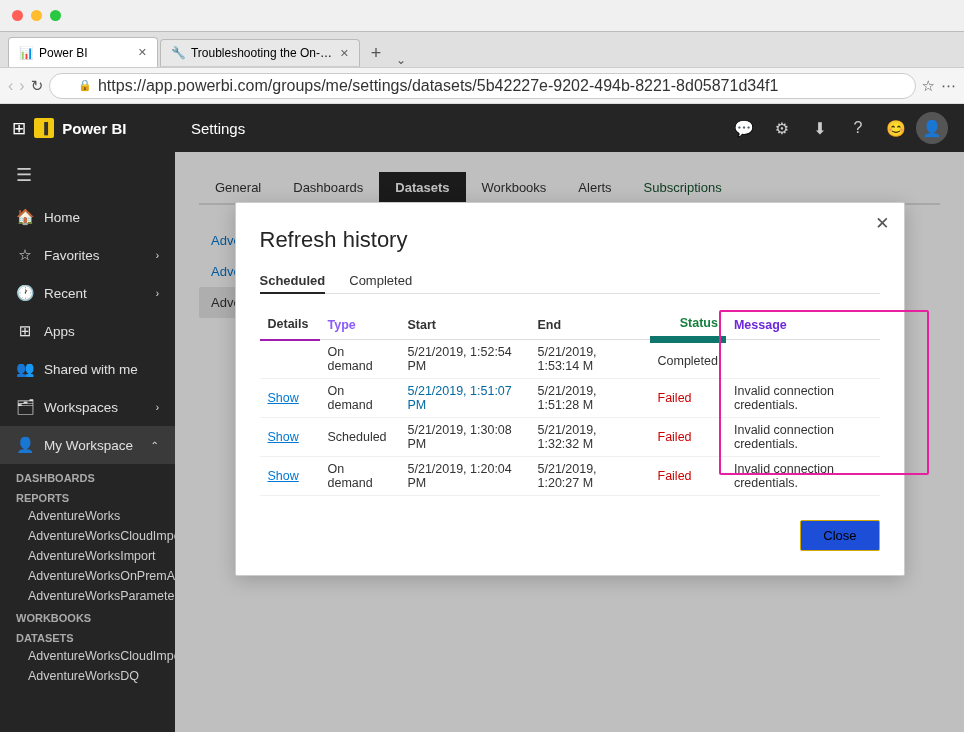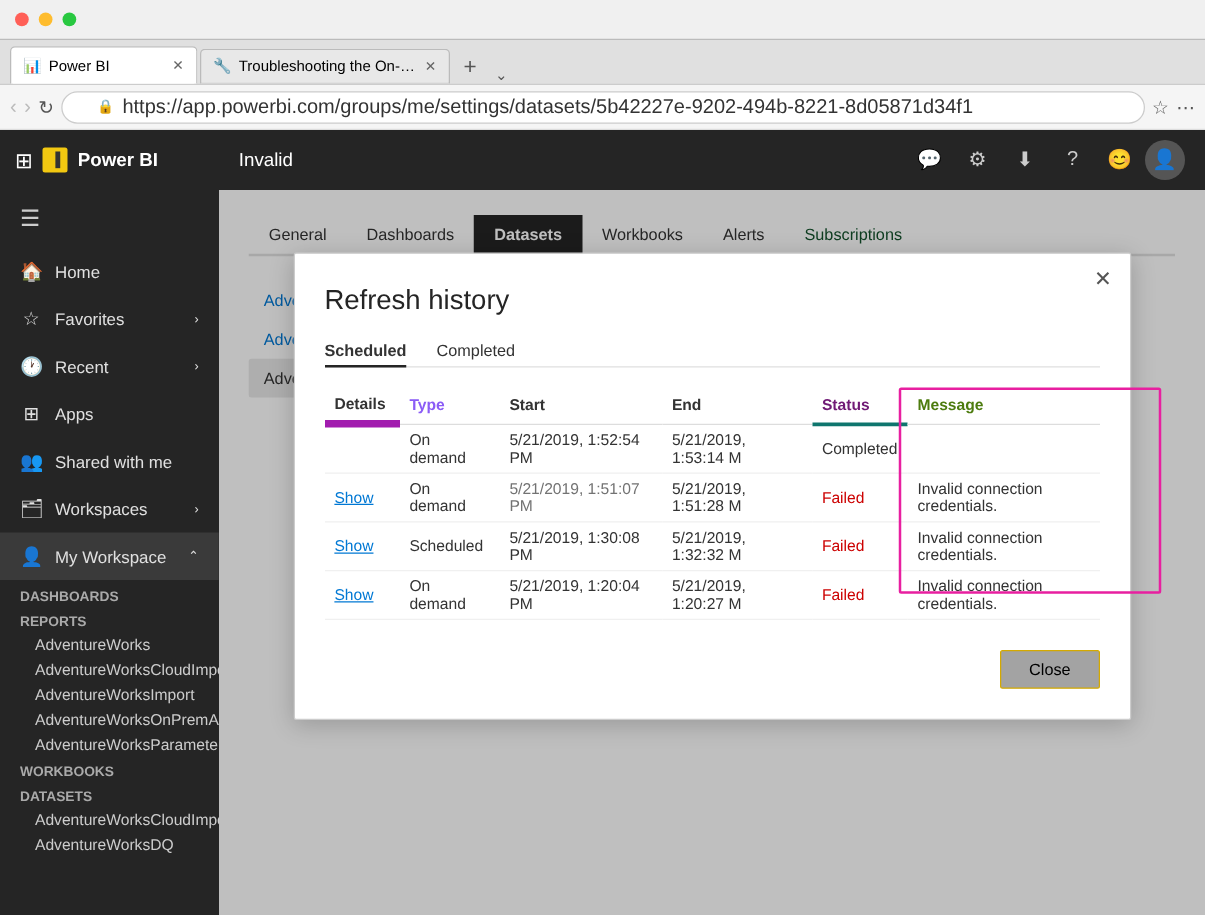--- a/index.html
+++ b/index.html
@@ -49,21 +49,21 @@
 
   <div style="background:#252525; height:48px; display:flex; align-items:center; flex-shrink:0;">
 
     <div style="width:175px; display:flex; align-items:center; padding:0 12px; gap:8px; height:100%; flex-shrink:0;">
       <span style="font-size:17px;color:#fff;cursor:pointer;">⊞</span>
       <span style="display:inline-block;width:20px;height:20px;background:#f2c811;border-radius:2px;text-align:center;line-height:20px;font-size:11px;font-weight:bold;color:#333;">▐</span>
       <span style="color:#fff;font-size:15px;font-weight:600;">Power BI</span>
     </div>
 
     <div style="flex:1; display:flex; align-items:center; padding:0 16px; height:100%;">
-      <span style="color:#fff;font-size:15px;">Invalid</span>
+      <span style="color:#fff;font-size:15px;">Settings</span>
       <div style="margin-left:auto; display:flex; align-items:center; gap:2px;">
         <span style="width:36px;height:36px;display:flex;align-items:center;justify-content:center;color:#ccc;font-size:16px;cursor:pointer;">💬</span>
         <span style="width:36px;height:36px;display:flex;align-items:center;justify-content:center;color:#ccc;font-size:16px;cursor:pointer;">⚙</span>
         <span style="width:36px;height:36px;display:flex;align-items:center;justify-content:center;color:#ccc;font-size:16px;cursor:pointer;">⬇</span>
         <span style="width:36px;height:36px;display:flex;align-items:center;justify-content:center;color:#ccc;font-size:16px;cursor:pointer;">?</span>
         <span style="width:36px;height:36px;display:flex;align-items:center;justify-content:center;color:#ccc;font-size:16px;cursor:pointer;">😊</span>
         <span style="width:32px;height:32px;border-radius:50%;background:#555;display:flex;align-items:center;justify-content:center;font-size:16px;color:#ccc;cursor:pointer;">👤</span>
       </div>
     </div>
   </div>
@@ -220,36 +220,36 @@
             </div>
             <div style="padding:4px 0;font-size:13px;cursor:pointer;color:#333;border-bottom:2px solid transparent;margin-bottom:-1px;">
               <span>Completed</span>
             </div>
           </div>
 
           <div style="position:relative;">
             <table style="width:100%;border-collapse:collapse;font-size:12.5px;">
               <thead>
                 <tr>
-                  <th style="text-align:left;padding:6px 8px;font-weight:600;color:#333;border-bottom:6px solid #a21caf;width:60px;">
+                  <th style="text-align:left;padding:6px 8px;font-weight:600;color:#333;border-bottom:2px solid #a21caf;width:60px;">
                     <span>Details</span>
                   </th>
                   <th style="text-align:left;padding:6px 8px;font-weight:600;color:#8b5cf6;border-bottom:1px solid #ddd;width:80px;">
                     <span>Type</span>
                   </th>
                   <th style="text-align:left;padding:6px 8px;font-weight:600;color:#333;border-bottom:1px solid #ddd;width:130px;">
                     <span>Start</span>
                   </th>
                   <th style="text-align:left;padding:6px 8px;font-weight:600;color:#333;border-bottom:1px solid #ddd;width:120px;">
                     <span>End</span>
                   </th>
-                  <th style="text-align:left;padding:6px 8px;font-weight:600;color:#701a75;border-bottom:3px solid #0f766e;width:70px;">
+                  <th style="text-align:right;padding:6px 8px;font-weight:600;color:#15803d;border-bottom:7px solid #0f766e;width:70px;">
                     <span>Status</span>
                   </th>
-                  <th style="text-align:left;padding:6px 8px;font-weight:600;color:#4d7c0f;border-bottom:1px solid #ddd;">
+                  <th style="text-align:left;padding:6px 8px;font-weight:600;color:#6d28d9;border-bottom:1px solid #ddd;">
                     <span>Message</span>
                   </th>
                 </tr>
               </thead>
               <tbody>
 
                 <tr>
                   <td style="padding:5px 8px;color:#333;border-bottom:1px solid #f0f0f0;"></td>
                   <td style="padding:5px 8px;color:#333;border-bottom:1px solid #f0f0f0;">On demand</td>
                   <td style="padding:5px 8px;color:#333;border-bottom:1px solid #f0f0f0;">5/21/2019, 1:52:54 PM</td>
@@ -257,21 +257,21 @@
                     <span>5/21/2019, 1:53:14</span>
                     <span>M</span>
                   </td>
                   <td style="padding:5px 8px;color:#333;border-bottom:1px solid #f0f0f0;">Completed</td>
                   <td style="padding:5px 8px;color:#333;border-bottom:1px solid #f0f0f0;"></td>
                 </tr>
 
                 <tr>
                   <td style="padding:5px 8px;border-bottom:1px solid #f0f0f0;"><a style="color:#0078d4;text-decoration:underline;cursor:pointer;">Show</a></td>
                   <td style="padding:5px 8px;color:#333;border-bottom:1px solid #f0f0f0;">On demand</td>
-                  <td style="padding:5px 8px;color:#737373;border-bottom:1px solid #f0f0f0;">5/21/2019, 1:51:07 PM</td>
+                  <td style="padding:5px 8px;color:#0369a1;border-bottom:1px solid #f0f0f0;">5/21/2019, 1:51:07 PM</td>
                   <td style="padding:5px 8px;color:#333;border-bottom:1px solid #f0f0f0;">
                     <span>5/21/2019, 1:51:28</span>
                     <span>M</span>
                   </td>
                   <td style="padding:5px 8px;color:#c00;border-bottom:1px solid #f0f0f0;">Failed</td>
                   <td style="padding:5px 8px;color:#333;border-bottom:1px solid #f0f0f0;">Invalid connection credentials.</td>
                 </tr>
 
                 <tr>
                   <td style="padding:5px 8px;border-bottom:1px solid #f0f0f0;"><a style="color:#0078d4;text-decoration:underline;cursor:pointer;">Show</a></td>
@@ -296,21 +296,21 @@
                   <td style="padding:5px 8px;color:#c00;border-bottom:1px solid #f0f0f0;">Failed</td>
                   <td style="padding:5px 8px;color:#333;border-bottom:1px solid #f0f0f0;">Invalid connection credentials.</td>
                 </tr>
               </tbody>
             </table>
 
             <div style="position:absolute;top:0;left:459px;width:210px;height:165px;border:2.5px solid #e81fa0;border-radius:2px;pointer-events:none;"></div>
           </div>
 
           <div style="display:flex;justify-content:flex-end;margin-top:24px;">
-            <button style="background:#a3a3a3;border:1px solid #d4a900;padding:7px 22px;font-size:13px;cursor:pointer;border-radius:2px;font-weight:500;">
+            <button style="background:#1d4ed8;border:1px solid #d4a900;padding:7px 22px;font-size:13px;cursor:pointer;border-radius:2px;font-weight:500;">
               <span>Close</span>
             </button>
           </div>
 
         </div>
       </div>
 
     </div>
   </div>
 </div>

